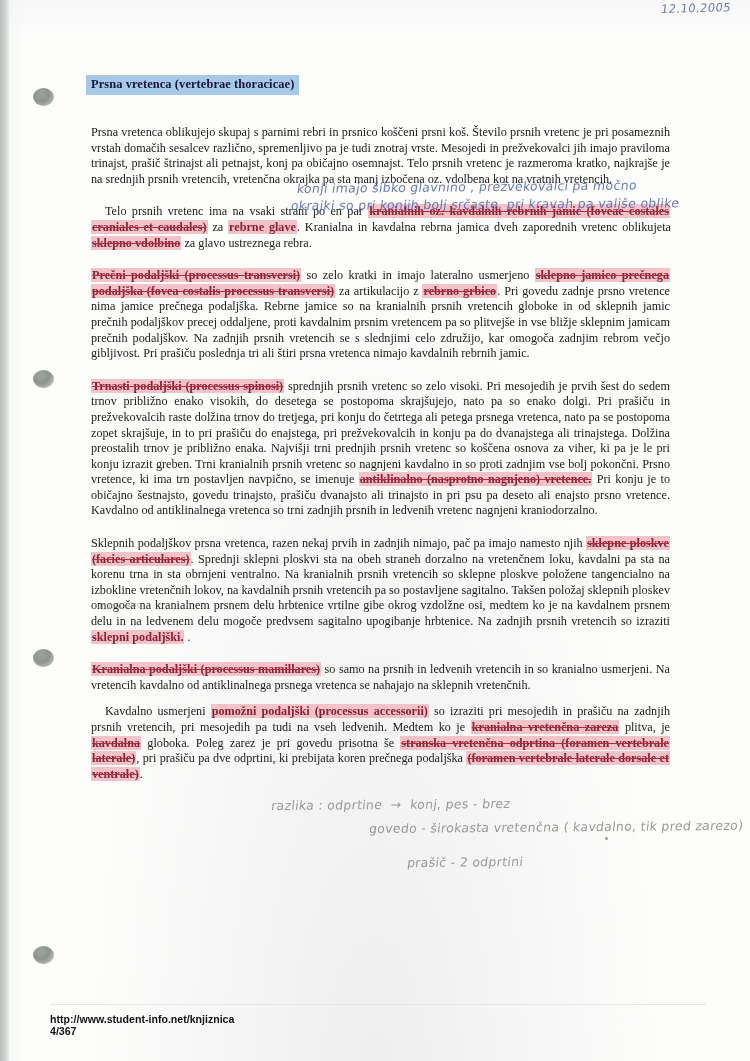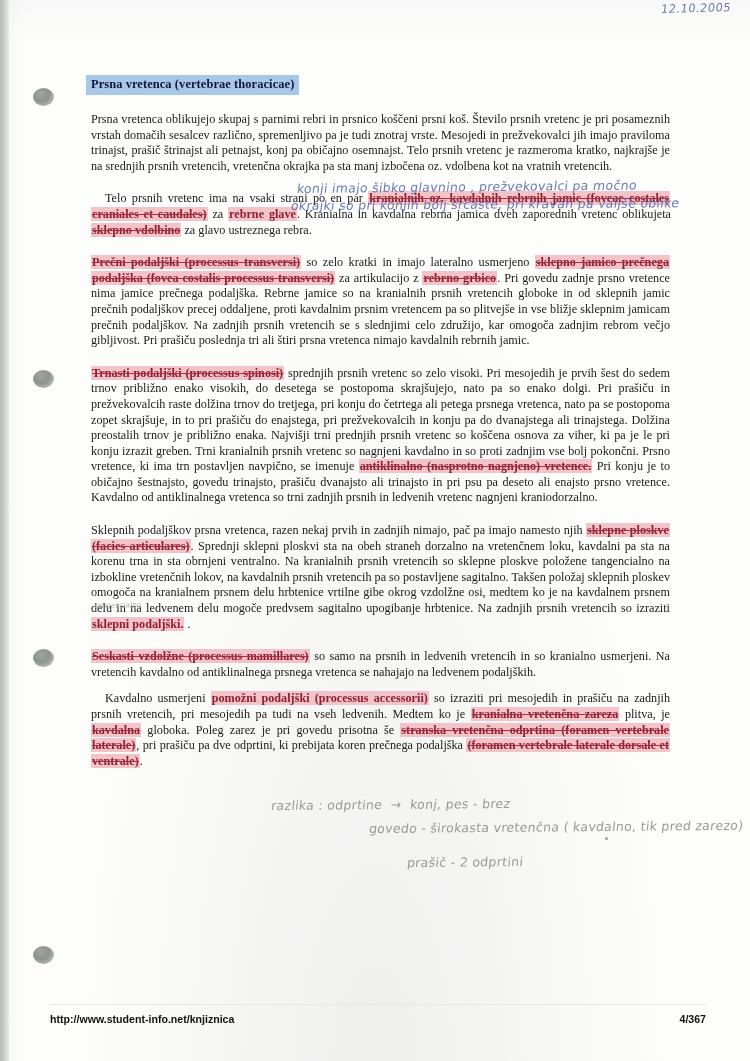--- a/index.html
+++ b/index.html
@@ -158,20 +158,21 @@
     position: absolute;
     left: 50px; right: 44px;
     top: 1013px;
     display: flex;
     justify-content: space-between;
     align-items: baseline;
     font-family: "Liberation Sans", "DejaVu Sans", sans-serif;
     font-weight: bold;
     font-size: 10.6px;
     color: #111111;
+    flex-direction: column;
   }
   #footer-sep {
     position: absolute;
     left: 50px; right: 44px;
     top: 1004px;
     border-top: 0.5px solid #e6e8e6;
   }
 </style>
 </head>
 <body>
@@ -181,35 +182,35 @@
   <div id="scan-shade"></div>
   <div id="left-edge-strip"></div>
 
   <div class="hole" style="left:33px; top:88px;"></div>
   <div class="hole" style="left:33px; top:370px;"></div>
   <div class="hole" style="left:33px; top:649px;"></div>
   <div class="hole" style="left:33px; top:946px;"></div>
 
   <div class="content">
 
-    <div style="margin-bottom:17px;">
+    <div style="margin-bottom:30px;">
       <span class="doc-title">Prsna vretenca  (vertebrae thoracicae)</span>
     </div>
 
     <p class="para" id="p1"><span>Prsna vretenca oblikujejo skupaj s parnimi rebri in prsnico koščeni prsni koš. Število prsnih vretenc je pri posameznih vrstah domačih sesalcev različno, spremenljivo pa je tudi znotraj vrste. Mesojedi in prežvekovalci jih imajo praviloma trinajst, prašič štrinajst ali petnajst, konj pa običajno osemnajst. Telo prsnih vretenc je razmeroma kratko, najkrajše je na srednjih prsnih vretencih, vretenčna okrajka pa sta manj izbočena oz. vdolbena kot na vratnih vretencih.</span></p>
     <div class="spacer-sm"></div>
     <p class="para indented" id="p2"><span>Telo prsnih vretenc ima na vsaki strani po en par </span><span class="hl strike">kranialnih oz. kavdalnih rebrnih jamic (foveae costales craniales et caudales)</span><span> za </span><span class="hl nostrike">rebrne glave</span><span>. Kranialna in kavdalna rebrna jamica dveh zaporednih vretenc oblikujeta </span><span class="hl strike">sklepno vdolbino</span><span> za glavo ustreznega rebra.</span></p>
     <div class="spacer-sm"></div>
     <p class="para" id="p3"><span class="hl strike">Prečni podaljški (processus transversi)</span><span> so zelo kratki in imajo lateralno usmerjeno </span><span class="hl strike">sklepno jamico prečnega podaljška (fovea costalis processus transversi)</span><span> za artikulacijo z </span><span class="hl strike">rebrno grbico</span><span>. Pri govedu zadnje prsno vretence nima jamice prečnega podaljška. Rebrne jamice so na kranialnih prsnih vretencih globoke in od sklepnih jamic prečnih podaljškov precej oddaljene, proti kavdalnim prsnim vretencem pa so plitvejše in vse bližje sklepnim jamicam prečnih podaljškov. Na zadnjih prsnih vretencih se s slednjimi celo združijo, kar omogoča zadnjim rebrom večjo gibljivost. Pri prašiču poslednja tri ali štiri prsna vretenca nimajo kavdalnih rebrnih jamic.</span></p>
     <div class="spacer-sm"></div>
     <p class="para" id="p4"><span class="hl strike">Trnasti podaljški (processus spinosi)</span><span> sprednjih prsnih vretenc so zelo visoki. Pri mesojedih je prvih šest do sedem trnov približno enako visokih, do desetega se postopoma skrajšujejo, nato pa so enako dolgi. Pri prašiču in prežvekovalcih raste dolžina trnov do tretjega, pri konju do četrtega ali petega prsnega vretenca, nato pa se postopoma zopet skrajšuje, in to pri prašiču do enajstega, pri prežvekovalcih in konju pa do dvanajstega ali trinajstega. Dolžina preostalih trnov je približno enaka. Najvišji trni prednjih prsnih vretenc so koščena osnova za viher, ki pa je le pri konju izrazit greben. Trni kranialnih prsnih vretenc so nagnjeni  kavdalno in so proti zadnjim vse bolj pokončni. Prsno vretence, ki ima trn postavljen navpično, se imenuje </span><span class="hl strike">antiklinalno (nasprotno nagnjeno) vretence.</span><span> Pri konju je to običajno šestnajsto, govedu trinajsto, prašiču dvanajsto ali trinajsto in pri psu pa deseto ali enajsto prsno vretence. Kavdalno od antiklinalnega vretenca so trni zadnjih prsnih in ledvenih vretenc nagnjeni kraniodorzalno.</span></p>
     <div class="spacer-sm"></div>
     <p class="para" id="p5"><span>Sklepnih podaljškov prsna vretenca, razen nekaj prvih in zadnjih nimajo, pač pa imajo namesto njih </span><span class="hl strike">sklepne ploskve (facies articulares)</span><span>. Sprednji sklepni ploskvi sta na obeh straneh dorzalno na vretenčnem loku, kavdalni pa sta na korenu trna in sta obrnjeni ventralno. Na kranialnih prsnih vretencih so sklepne ploskve položene tangencialno na izbokline vretenčnih lokov, na kavdalnih prsnih vretencih pa so postavljene sagitalno. Takšen položaj sklepnih ploskev omogoča na kranialnem prsnem delu hrbtenice vrtilne gibe okrog vzdolžne osi, medtem ko je na kavdalnem prsnem delu in na ledvenem delu mogoče predvsem sagitalno upogibanje hrbtenice. Na zadnjih prsnih vretencih so izraziti </span><span class="hl nostrike">sklepni podaljški.</span><span> .</span></p>
     <div class="spacer-sm"></div>
-    <p class="para" id="p6"><span class="hl strike">Seskasti vzdolžne (processus mamillares)</span><span> so samo na prsnih in ledvenih vretencih in so kranialno usmerjeni. Na vretencih kavdalno od antiklinalnega prsnega vretenca se nahajajo na ledvenem podaljških.</span></p>
+    <p class="para" id="p6"><span class="hl strike">Kranialna podaljški (processus mamillares)</span><span> so samo na prsnih in ledvenih vretencih in so kranialno usmerjeni. Na vretencih kavdalno od antiklinalnega prsnega vretenca se nahajajo na sklepnih vretenčnih.</span></p>
     <p class="para indented" id="p7"><span>Kavdalno usmerjeni </span><span class="hl nostrike">pomožni podaljški (processus accessorii)</span><span> so izraziti pri mesojedih in prašiču na zadnjih prsnih vretencih, pri mesojedih pa tudi na vseh ledvenih. Medtem ko je </span><span class="hl strike">kranialna vretenčna zareza</span><span> plitva, je </span><span class="hl strike">kavdalna</span><span> globoka. Poleg zarez je pri govedu prisotna še </span><span class="hl strike">stranska vretenčna odprtina  (foramen vertebrale laterale)</span><span>, pri prašiču pa dve odprtini, ki prebijata koren prečnega podaljška </span><span class="hl strike">(foramen vertebrale laterale dorsale et ventrale)</span><span>.</span></p>
 
   </div>
 
   <div class="hand blue" id="hand-date">12.10.2005</div>
   <div class="hand blue" id="hand-note-1a">konji imajo šibko glavnino , prežvekovalci pa močno</div>
   <div class="hand blue" id="hand-note-1b">okrajki so pri konjih bolj srčaste, pri kravah pa valjše oblike</div>
 
   <div class="hand tiny-pencil" id="hand-tangencialno">tangencialno</div>
 

